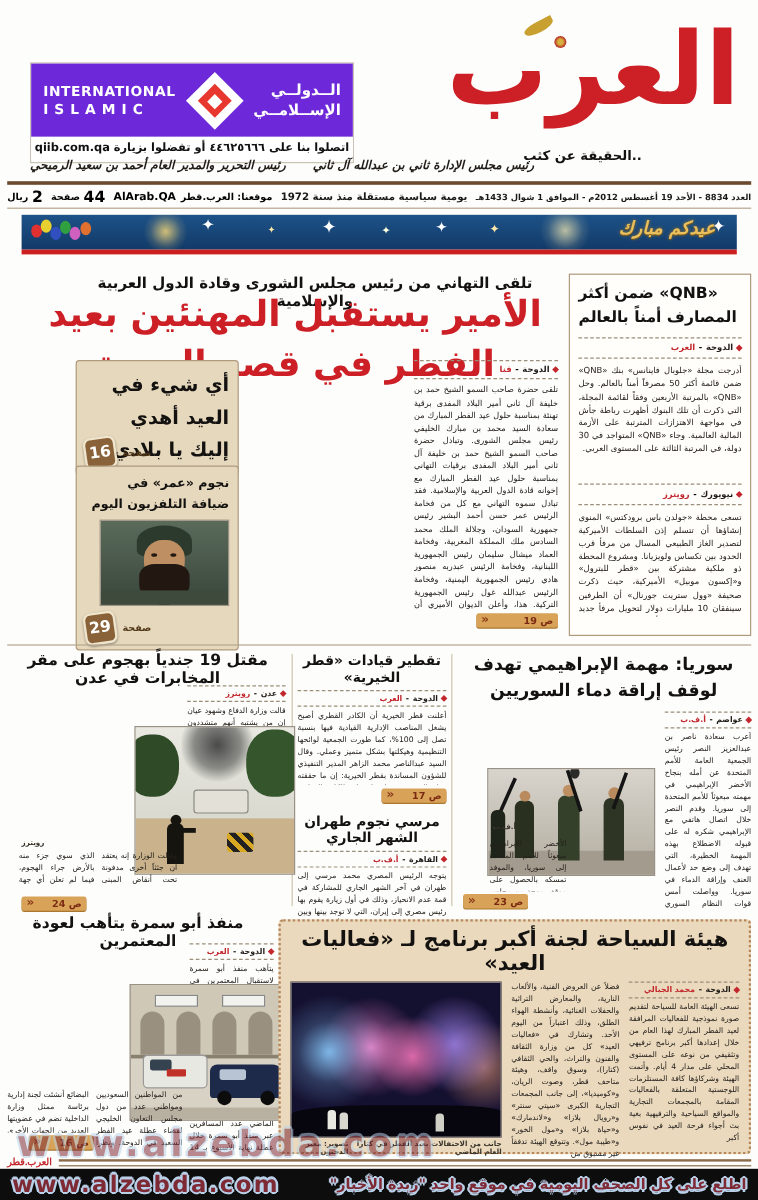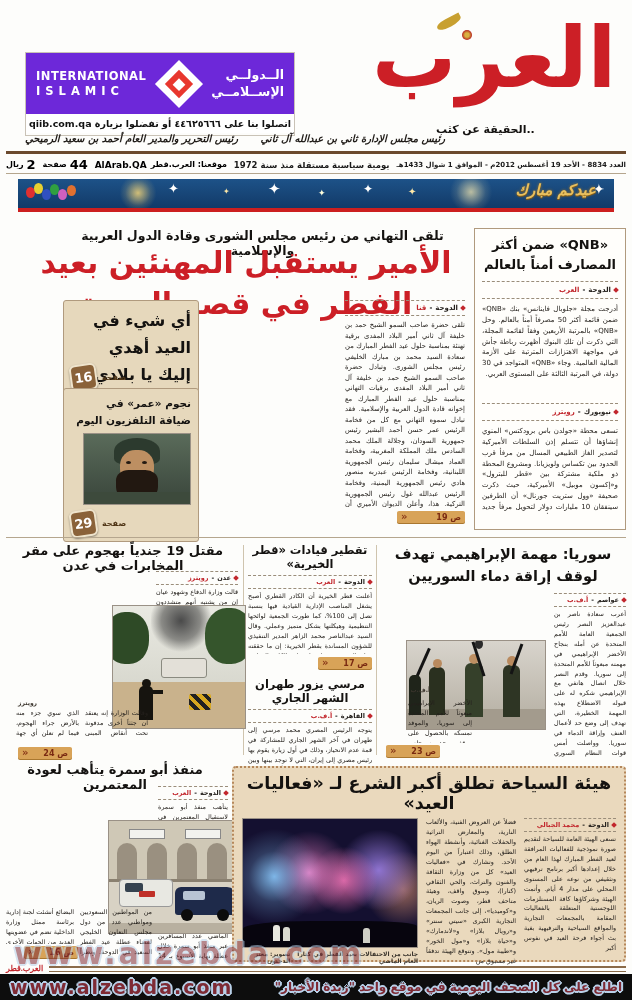--- a/index.html
+++ b/index.html
@@ -95,21 +95,21 @@
     <span class="shape" style="left:300px;top:9px;color:#ffd;font-size:9px;">✦</span>
     <span class="shape" style="left:345px;top:3px;color:#fff;font-size:12px;">✦</span>
     <span class="shape" style="left:390px;top:7px;color:#ffe9a8;font-size:10px;">✦</span>
     <span class="shape" style="left:575px;top:2px;color:#fff;font-size:14px;">✦</span>
     <div class="shape" style="left:100px;top:-6px;width:40px;height:40px;background:radial-gradient(circle,rgba(255,220,120,.8) 0,rgba(255,220,120,.15) 45%,transparent 65%);"></div>
     <div class="shape" style="left:430px;top:-10px;width:46px;height:46px;background:radial-gradient(circle,rgba(255,240,180,.7) 0,rgba(255,240,180,.12) 45%,transparent 65%);"></div>
     <div class="shape" style="right:18px;top:2px;font-size:15px;font-weight:bold;color:#e8c060;text-shadow:0 0 3px #a87820,0 1px 0 #7a5210;font-style:italic;">عيدكم مبارك</div>
   </div>
 
   <div class="abs" style="right:6px;top:228px;width:152px;height:302px;border:1px solid #b09a7e;padding:6px 7px;box-sizing:border-box;background:#fffefb;">
-    <div class="h-black" style="font-size:13px;text-align:center;line-height:1.5;">«QNB» ضمن أكثر المصارف أمناً بالعالم</div>
+    <div class="h-black" style="font-size:13px;text-align:left;line-height:1.5;">«QNB» ضمن أكثر المصارف أمناً بالعالم</div>
     <div class="dash" style="margin:7px 0 4px;"></div>
     <div class="byline" style="font-size:7px;">
       <span class="bstar"></span>
       <span class="loc">الدوحة</span>
         <span>-</span>
       <span class="agency">العرب</span>
     </div>
     <div class="dash" style="margin:4px 0 5px;"></div>
     <div class="jtext" style="font-size:7px;height:92px;">أدرجت مجلة «جلوبال فاينانس» بنك «QNB» ضمن قائمة أكثر 50 مصرفاً أمناً بالعالم. وحل «QNB» بالمرتبة الأربعين وفقاً لقائمة المجلة، التي ذكرت أن تلك البنوك أظهرت رباطة جأش في مواجهة الاهتزازات المترتبة على الأزمة المالية العالمية. وجاء «QNB» المتواجد في 30 دولة، في المرتبة الثالثة على المستوى العربي.</div>
     <div class="dash" style="margin:7px 0 4px;"></div>
@@ -217,21 +217,21 @@
       <span class="loc">الدوحة</span>
         <span>-</span>
       <span class="agency">العرب</span>
     </div>
     <div class="dash" style="margin:2px 0 3px;"></div>
     <div class="jtext" style="font-size:6.4px;height:62px;">أعلنت قطر الخيرية أن الكادر القطري أصبح يشغل المناصب الإدارية القيادية فيها بنسبة تصل إلى 100%، كما طورت الجمعية لوائحها التنظيمية وهيكلتها بشكل متميز وعملي. وقال السيد عبدالناصر محمد الزاهر المدير التنفيذي للشؤون المساندة بقطر الخيرية: إن ما حققته قطر الخيرية من اعتماد على الكادر القطري في جميع إداراتها القيادية يعتبر إنجازاً كبيراً.</div>
     <div class="ptag" style="width:46px;margin-top:3px;">
       <span>ص 17</span>
       <span class="chev">«</span>
     </div>
-    <div class="h-black" style="font-size:11.5px;text-align:center;margin-top:8px;">مرسي يزور طهران الشهر الجاري</div>
+    <div class="h-black" style="font-size:11.5px;text-align:center;margin-top:8px;">مرسي نجوم طهران الشهر الجاري</div>
     <div class="dash" style="margin:4px 0 2px;"></div>
     <div class="byline" style="font-size:6.5px;">
       <span class="bstar"></span>
       <span class="loc">القاهرة</span>
         <span>-</span>
       <span class="agency">أ.ف.ب</span>
     </div>
     <div class="dash" style="margin:2px 0 3px;"></div>
     <div class="jtext" style="font-size:6.4px;height:52px;">يتوجه الرئيس المصري محمد مرسي إلى طهران في آخر الشهر الجاري للمشاركة في قمة عدم الانحياز، وذلك في أول زيارة يقوم بها رئيس مصري إلى إيران، التي لا توجد بينها وبين القاهرة علاقات دبلوماسية منذ أكثر من 30 عاماً، كما ذكرت أمس السبت وكالة أنباء الشرق الأوسط المصرية.</div>
     <div class="ptag" style="width:46px;margin-top:3px;">
@@ -306,21 +306,21 @@
     </div>
     <div class="jtext abs" style="left:78px;top:146px;width:72px;font-size:6.4px;height:50px;">من المواطنين السعوديين ومواطني عدد من دول مجلس التعاون الخليجي لقضاء عطلة عيد الفطر السعيد في الدوحة. ونظراً لأهمية المنفذ الحيوية في تنقل الأشخاص وحركة</div>
     <div class="jtext abs" style="left:4px;top:146px;width:68px;font-size:6.4px;height:36px;">البضائع أنشئت لجنة إدارية برئاسة ممثل وزارة الداخلية تضم في عضويتها العديد من الجهات الأخرى في الدولة.</div>
     <div class="ptag abs" style="left:22px;top:184px;width:46px;">
       <span>ص 16</span>
       <span class="chev">«</span>
     </div>
   </div>
 
   <div class="abs" style="left:232px;top:766px;width:394px;height:196px;background:#ead9bd;border:2px dotted #b5875a;border-radius:4px;box-sizing:border-box;padding:5px 8px;">
-    <div class="h-black" style="font-size:17.5px;text-align:center;">هيئة السياحة تطلق أكبر الشرع لـ «فعاليات العيد»</div>
+    <div class="h-black" style="font-size:17.5px;text-align:center;">هيئة السياحة لجنة أكبر برنامج لـ «فعاليات العيد»</div>
     <div style="display:flex;gap:8px;margin-top:5px;direction:rtl;">
       <div style="width:102px;">
         <div class="dash"></div>
         <div class="byline" style="font-size:6.5px;margin:2px 0;">
           <span class="bstar"></span>
           <span class="loc">الدوحة</span>
             <span>-</span>
           <span class="agency">محمد الجبالي</span>
         </div>
         <div class="dash"></div>

